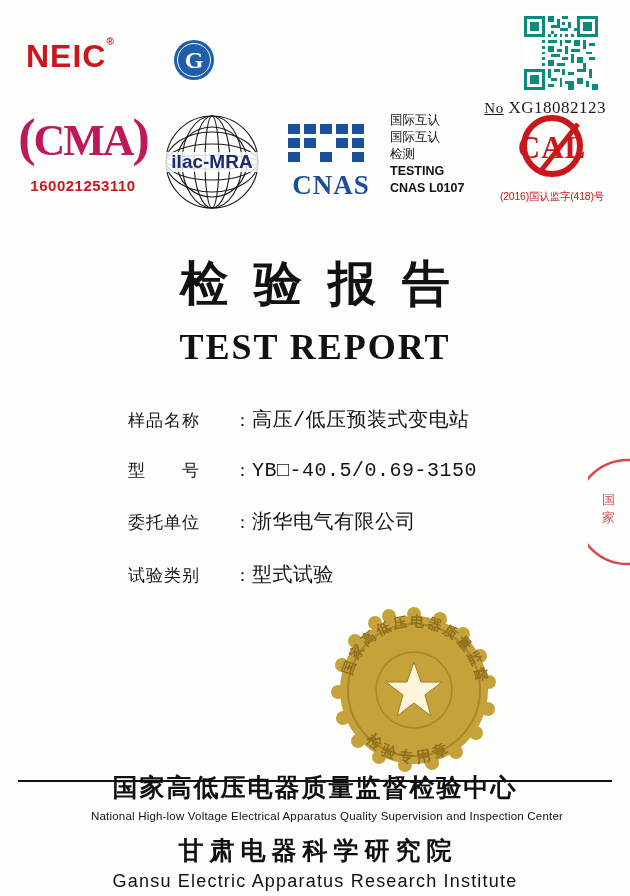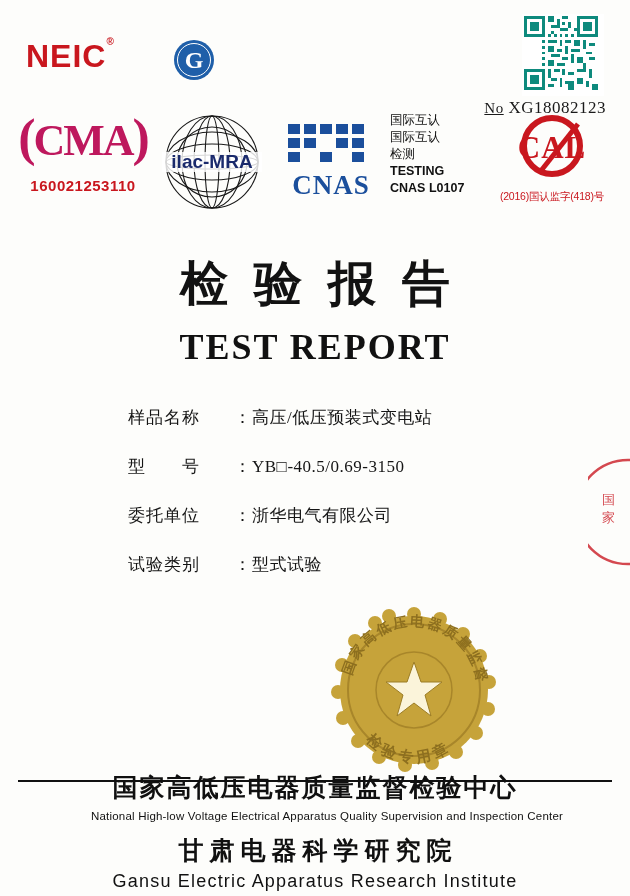--- a/index.html
+++ b/index.html
@@ -221,22 +221,22 @@
   .field-label {
     width: 124px;
     flex: none;
     letter-spacing: 1px;
     display: flex;
     justify-content: space-between;
   }
   .field-label .lbl-txt { white-space: pre; }
   .field-colon { margin-left: 2px; }
   .field-value {
-    font-family: Liberation Serif, serif;
-    font-size: 17px;
+    font-family: Liberation Mono, monospace;
+    font-size: 20px;
     letter-spacing: 0.5px;
   }
 
   
   .seal {
     position: absolute;
     left: 330px;
     top: 606px;
     width: 168px;
     height: 168px;

